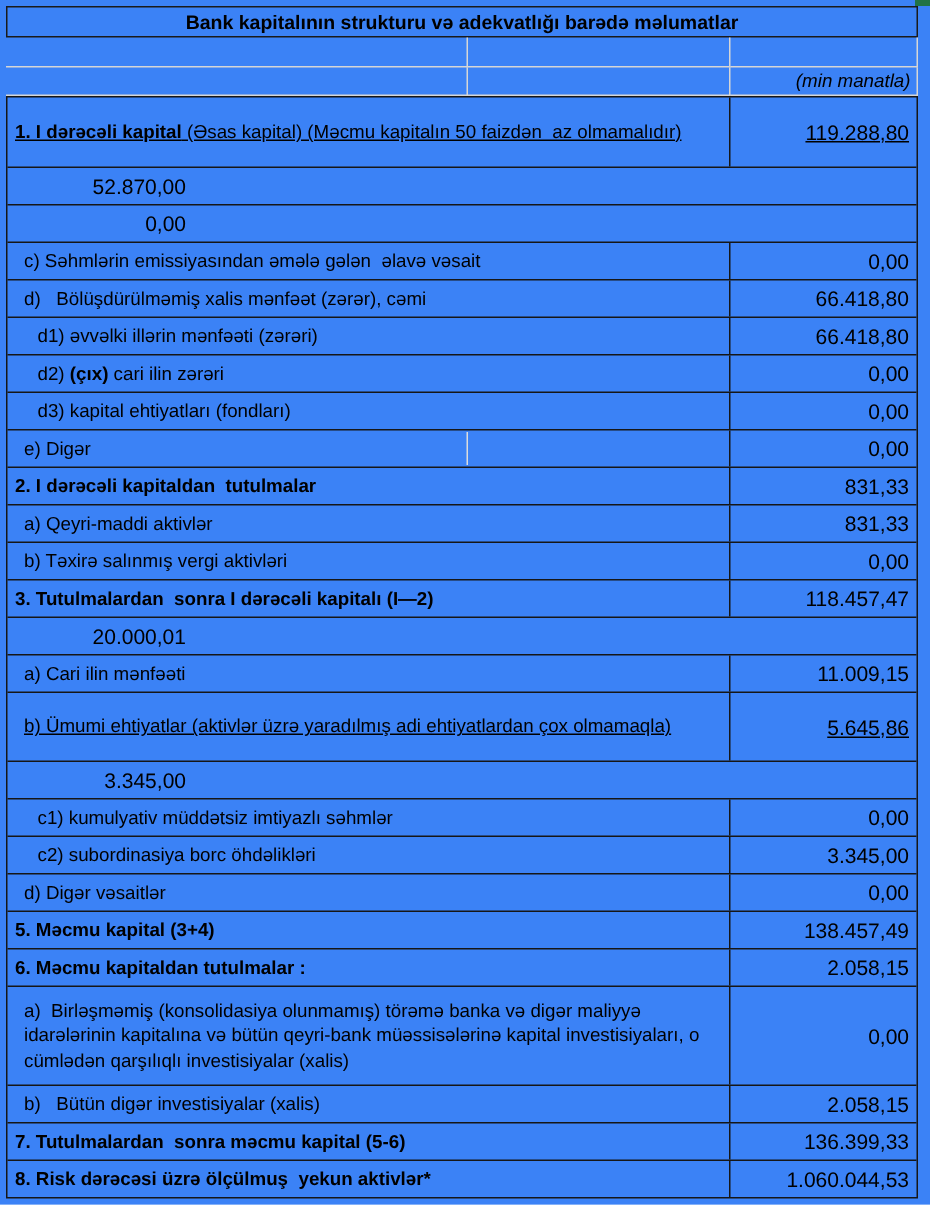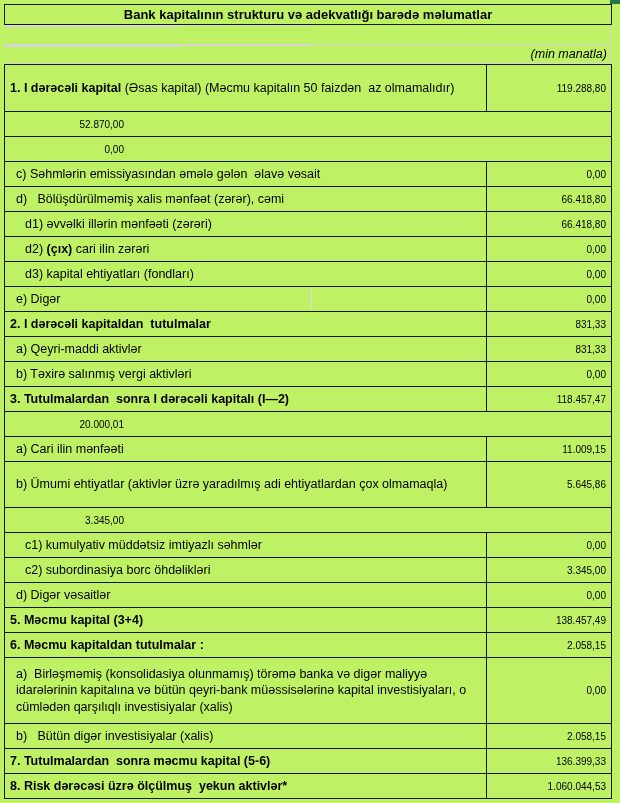--- a/index.html
+++ b/index.html
@@ -1,32 +1,32 @@
 <!DOCTYPE html>
 <html><head>
 <meta charset="utf-8">
 <style>
   html,body{margin:0;padding:0;background:#fff;}
   body{
     width:620px;height:803px;overflow:hidden;
     font-family:"Liberation Sans",sans-serif;color:#000;
   }
-  .sheet{position:relative;width:620px;height:803px;box-sizing:border-box;padding:4px 8px 0 4px;background:#bef264;}
+  .sheet{position:relative;width:620px;height:803px;box-sizing:border-box;padding:4px 8px 0 4px;background:#3b82f6;}
   .corner{position:absolute;top:0;right:0;width:10px;height:4px;}
 
   
   .title-row{
     width:608px;height:21px;box-sizing:border-box;
     border:1px solid #1a1a1a;
     font-weight:bold;font-size:13px;line-height:19px;text-align:center;
     white-space:nowrap;
   }
 
   
-  .grid-row{display:flex;width:608px;box-sizing:border-box;flex-direction:column;}
+  .grid-row{display:flex;width:608px;box-sizing:border-box;}
   .grid-row .gc{box-sizing:border-box;border-right:1px solid #d6d6d6;border-bottom:1px solid #d6d6d6;}
   .gc.ca{width:308px;}
   .gc.cb{width:175px;}
   .gc.cc{flex:1;display:flex;align-items:flex-end;justify-content:flex-end;padding:0 4px 1px 0;}
   .spacer-row{height:20px;}
   .unit-row{height:19px;}
   .unit-note{font-style:italic;font-size:12.5px;line-height:15px;white-space:nowrap;}
 
   
   .tbl{width:608px;box-sizing:border-box;border:1.5px solid #161616;border-top-width:1.5px;}
@@ -37,24 +37,24 @@
     border-right:1.5px solid #161616;
     display:flex;align-items:center;
     padding:1px 4px;
   }
   .txt{display:inline;font-size:12.5px;line-height:1.3;}
   .txt span{white-space:pre-wrap;}
   .seg-bold{font-weight:bold;}
   .value{
     width:124px;box-sizing:border-box;
     display:flex;align-items:center;justify-content:flex-end;
-    padding-right:5px;font-size:10px;white-space:nowrap;
+    padding-right:5px;font-size:14px;white-space:nowrap;
   }
   .h1{height:25px;}
-  .h2{height:46px;}
+  .h2{height:46px;text-decoration:underline;}
   .h3{height:66px;}
   .ind0 .label{padding-left:5px;}
   .ind1 .label{padding-left:11px;}
   .ind2 .label{padding-left:20px;align-items:center;}
   .grid .label::after{
     content:"";position:absolute;left:306px;top:1px;bottom:1px;width:1px;background:#dcdcdc;
   }
 </style>
 </head>
 <body>

